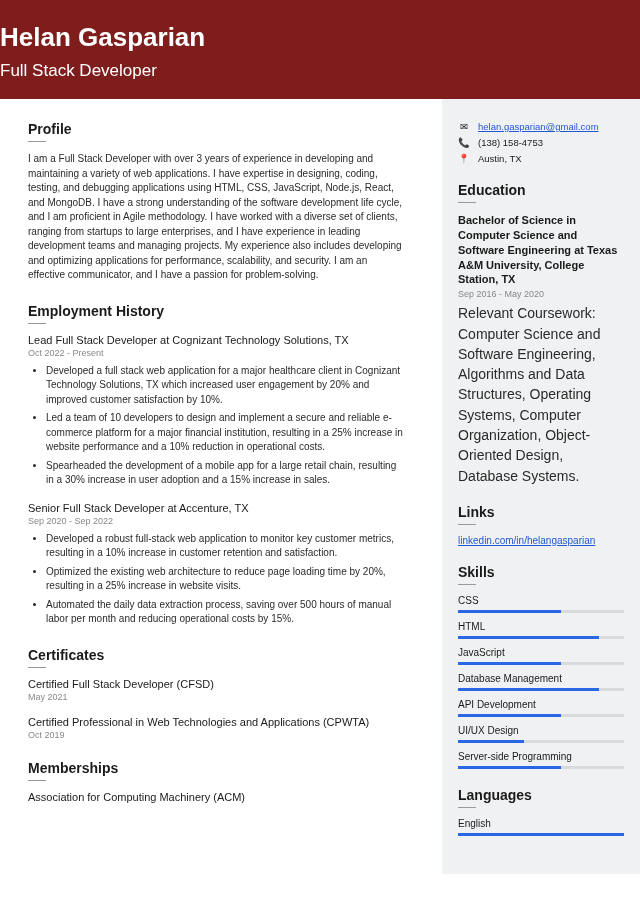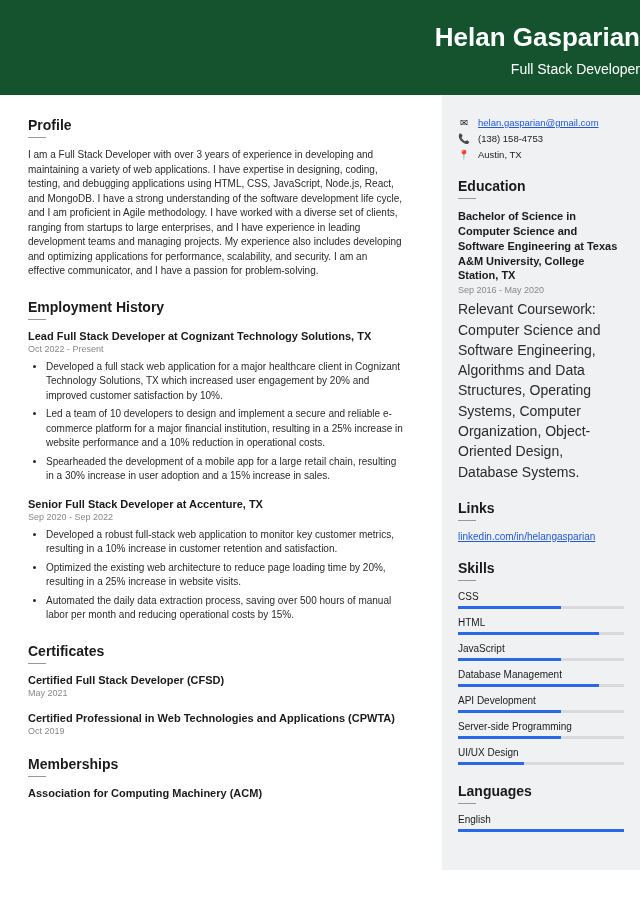--- a/index.html
+++ b/index.html
@@ -1,28 +1,28 @@
 <!DOCTYPE html>
 <html><head>
 <meta charset="utf-8">
 <style>
 *{margin:0;padding:0;box-sizing:border-box}
 body{font-family:-apple-system,BlinkMacSystemFont,"Segoe UI",Arial,sans-serif;font-size:10px;color:#1a1a1a;background:#fff;width:640px}
-.header{background:#14532d;color:#fff;text-align:right;padding:22px 0 18px}
+.header{background:#7f1d1d;color:#fff;text-align:left;padding:22px 0 18px}
 .header h1{font-size:26px;font-weight:700;margin-bottom:8px}
-.header .sub{font-size:14px;font-weight:400}
+.header .sub{font-size:17px;font-weight:400}
 .body{display:flex}
 .main{flex:1;padding:22px 36px 20px 28px}
 .side{width:198px;background:#f0f1f2;padding:22px 16px 20px 16px}
 h2{font-size:14px;font-weight:700;margin-bottom:4px}
 .rule{width:18px;height:1px;background:#999;margin-bottom:10px}
 .section{margin-bottom:20px}
 .side .section{margin-bottom:18px}
 p,li{font-size:10px;line-height:1.45;color:#2a2a2a}
-.job-title{font-size:11px;font-weight:700;margin-bottom:2px}
+.job-title{font-size:11px;font-weight:400;margin-bottom:2px}
 .job-date{font-size:9px;color:#888;margin-bottom:6px}
 .job{margin-bottom:14px}
 ul{padding-left:18px;margin-top:4px}
 li{margin-bottom:4px}
 .contact-row{display:flex;align-items:center;gap:8px;font-size:9.5px;margin-bottom:5px}
 .contact-row .ico{width:12px;display:inline-block;text-align:center}
 a{color:#2158d4;text-decoration:underline}
 .edu-title{font-size:11px;font-weight:700;margin-bottom:2px;line-height:1.35}
 .edu-date{font-size:9px;color:#888;margin-bottom:4px}
 .edu-desc{font-size:14px;line-height:1.45;color:#2a2a2a}
@@ -157,29 +157,29 @@
               <div class="fill" style="width: 85%;"></div>
             </div>
           </div>
           <div class="skill">
             <div class="skill-name">API Development</div>
             <div class="bar">
               <div class="fill" style="width: 62%;"></div>
             </div>
           </div>
           <div class="skill">
+            <div class="skill-name">UI/UX Design</div>
+            <div class="bar">
+              <div class="fill" style="width: 40%;"></div>
+            </div>
+          </div>
+          <div class="skill">
             <div class="skill-name">Server-side Programming</div>
             <div class="bar">
               <div class="fill" style="width: 62%;"></div>
-            </div>
-          </div>
-          <div class="skill">
-            <div class="skill-name">UI/UX Design</div>
-            <div class="bar">
-              <div class="fill" style="width: 40%;"></div>
             </div>
           </div>
         </div>
  </div>
 
  <div class="section">
   <h2>Languages</h2>
   <div class="rule"></div>
   <div id="languages">
           <div class="skill">

